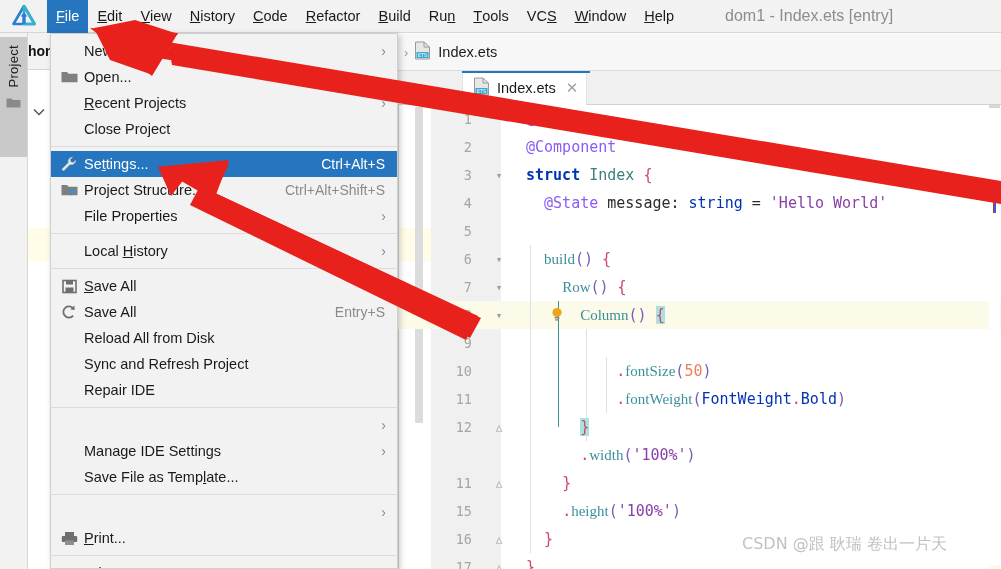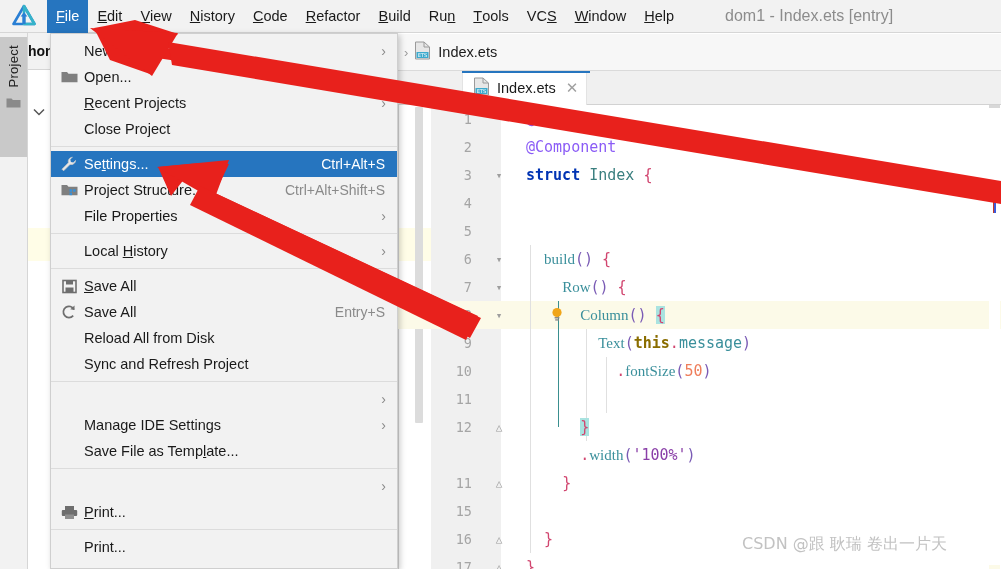--- a/index.html
+++ b/index.html
@@ -415,29 +415,31 @@
         <svg width="14" height="15" viewBox="0 0 14 15">
           <circle cx="7" cy="5.5" r="4.6" fill="#f0a519"></circle>
           <rect x="4.6" y="10" width="4.8" height="1.5" fill="#8a8a8a"></rect>
           <rect x="5.2" y="12.2" width="3.6" height="1.4" fill="#8a8a8a"></rect>
         </svg>
       </div>
 
       <div class="code" style="top:5px;   left:128px;"><span class="t-anno">@Entry</span></div>
       <div class="code" style="top:33px;  left:128px;"><span class="t-anno">@Component</span></div>
       <div class="code" style="top:61px;  left:128px;"><span class="t-kw">struct</span><span class="t-plain"> </span><span class="t-id">Index</span><span class="t-plain"> </span><span class="t-brace">{</span></div>
+      <div class="code" style="top:89px;  left:128px;"><span class="t-plain">  </span><span class="t-anno">@State</span><span class="t-plain"> message: </span><span class="t-type">string</span><span class="t-plain"> = </span><span class="t-str">'Hello World'</span></div>
       <div class="code" style="top:117px; left:128px;"></div>
       <div class="code" style="top:145px; left:128px;"><span class="t-plain">  </span><span class="t-fn">build</span><span class="t-paren">()</span><span class="t-plain"> </span><span class="t-brace">{</span></div>
       <div class="code" style="top:173px; left:128px;"><span class="t-plain">    </span><span class="t-fn">Row</span><span class="t-paren">()</span><span class="t-plain"> </span><span class="t-brace">{</span></div>
       <div class="code" style="top:201px; left:128px;"><span class="t-plain">      </span><span class="t-fn">Column</span><span class="t-paren">()</span><span class="t-plain"> </span><span class="t-brace brace-match">{</span></div>
-      <div class="code" style="top:229px; left:128px;"><span class="t-plain">        </span><span class="t-fn">Text</span><span class="t-paren">(</span><span class="t-this">this</span><span class="t-dot">.</span><span class="t-prop">message</span><span class="t-paren">)</span></div>
       <div class="code" style="top:257px; left:128px;"><span class="t-plain">          </span><span class="t-dot">.</span><span class="t-fn">fontSize</span><span class="t-paren">(</span><span class="t-num">50</span><span class="t-paren">)</span></div>
+      <div class="code" style="top:285px; left:128px;"><span class="t-plain">          </span><span class="t-dot">.</span><span class="t-fn">fontWeight</span><span class="t-paren">(</span><span class="t-type">FontWeight</span><span class="t-dot">.</span><span class="t-type">Bold</span><span class="t-paren">)</span></div>
       <div class="code" style="top:313px; left:128px;"><span class="t-plain">      </span><span class="t-brace brace-match">}</span></div>
       <div class="code" style="top:341px; left:128px;"><span class="t-plain">      </span><span class="t-dot">.</span><span class="t-fn">width</span><span class="t-paren">(</span><span class="t-str">'100%'</span><span class="t-paren">)</span></div>
       <div class="code" style="top:369px; left:128px;"><span class="t-plain">    </span><span class="t-brace">}</span></div>
+      <div class="code" style="top:397px; left:128px;"><span class="t-plain">    </span><span class="t-dot">.</span><span class="t-fn">height</span><span class="t-paren">(</span><span class="t-str">'100%'</span><span class="t-paren">)</span></div>
       <div class="code" style="top:425px; left:128px;"><span class="t-plain">  </span><span class="t-brace">}</span></div>
       <div class="code" style="top:453px; left:128px;"><span class="t-brace">}</span></div>
     </div>
 
     <div class="right-marks">
       <div class="rm-top"></div>
       <div class="rm1"></div>
       <div class="rm-bottomband"></div>
     </div>
   </div>
@@ -535,20 +537,23 @@
     </div>
 
     <div class="mrow">
       <span class="mlabel">Reload All from Disk</span>
     </div>
 
     <div class="mrow">
       <span class="mlabel">Sync and Refresh Project</span>
     </div>
 
+    <div class="mrow">
+      <span class="mlabel">Repair IDE</span>
+    </div>
 
     <div class="msep"></div>
 
     <div class="mrow">
       <span class="mlabel"></span>
       <span class="marrow">›</span>
     </div>
 
     <div class="mrow">
       <span class="mlabel">Manage IDE Settings</span>

